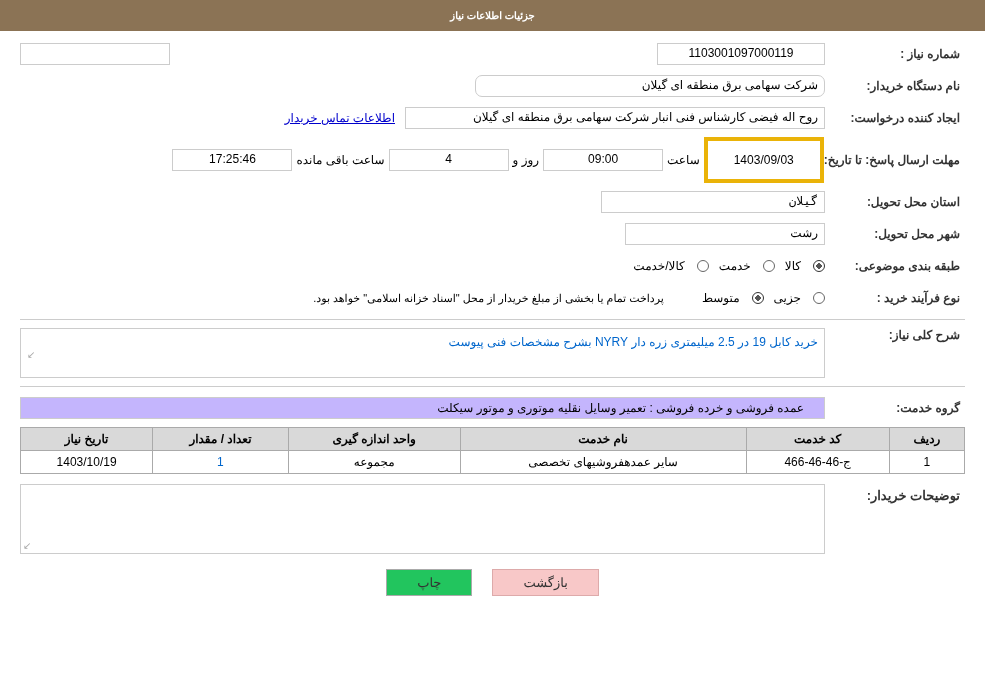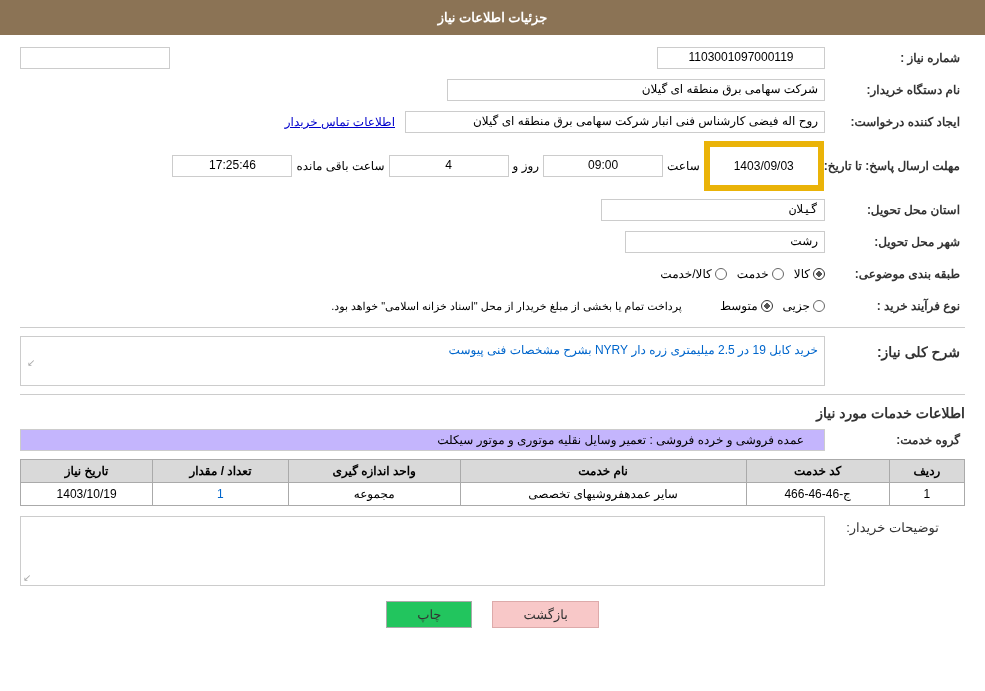--- a/index.html
+++ b/index.html
@@ -13,21 +13,21 @@
       background: #fff;
       width: 985px;
       min-height: 691px;
       margin: 0 auto;
     }
     .header {
       background: #8B7355;
       color: #fff;
       text-align: center;
       padding: 10px;
-      font-size: 13px;
+      font-size: 10px;
       font-weight: bold;
     }
     .content {
       padding: 10px 20px;
     }
     .row {
       display: flex;
       align-items: center;
       margin-bottom: 6px;
       min-height: 26px;
@@ -46,38 +46,39 @@
       padding: 2px 6px;
       min-height: 22px;
       min-width: 120px;
     }
     .blue-link {
       color: #0000cc;
       text-decoration: underline;
       cursor: pointer;
     }
     .field-wide {
-      width: 378px;
+      width: 350px;
+      border-radius: 7px;
     }
     .field-medium {
       width: 168px;
     }
     .date-label-inline {
       color: #333;
       white-space: nowrap;
     }
     .radio-group {
       display: flex;
       align-items: center;
       gap: 10px;
     }
     .radio-item {
       display: flex;
       align-items: center;
-      gap: 3px;
+      gap: 12px;
     }
     .radio-circle {
       width: 12px;
       height: 12px;
       border: 1px solid #666;
       border-radius: 50%;
       background: #fff;
       display: inline-block;
     }
     .radio-circle.checked {
@@ -174,21 +175,21 @@
       color: #333;
       border-color: #daa;
     }
     .time-field {
       border: 1px solid #ccc;
       padding: 2px 4px;
       width: 70px;
       text-align: center;
     }
     .date-field {
-      border: 6px solid #eab308;
+      border: 4px solid #eab308;
       padding: 12px 4px;
       width: 90px;
       text-align: center;
     }
     .days-field {
       border: 1px solid #ccc;
       padding: 2px 4px;
       width: 40px;
       text-align: center;
     }
@@ -278,30 +279,29 @@
           <span class="radio-circle checked"></span>
           <span>متوسط</span>
         </div>
         <span class="warning-text" style="margin-right:28px;">پرداخت تمام یا بخشی از مبلغ خریدار از محل "اسناد خزانه اسلامی" خواهد بود.</span>
       </div>
     </div>
 
     <hr class="section-divider">
 
     <div class="row" style="align-items:flex-start;">
-      <span class="label" style="margin-top:8px; font-size:14px; font-weight:bold;">شرح کلی نیاز:</span>
+      <span class="label" style="margin-top:0; font-size:12px; font-weight:bold;">شرح کلی نیاز:</span>
       <div class="description-box">
         <span>خرید کابل 19 در 2.5 میلیمتری زره دار NYRY بشرح مشخصات فنی پیوست</span>
         <div style="color:#aaa; font-size:10px; text-align:left;">↙</div>
       </div>
     </div>
 
     <hr class="section-divider">
 
-    <div class="section-title">اطلاعات خدمات مورد نیاز</div>
 
     <div class="row">
       <span class="label">گروه خدمت:</span>
       <div class="service-value-box">عمده فروشی و خرده فروشی : تعمیر وسایل نقلیه موتوری و موتور سیکلت</div>
     </div>
 
     <table>
       <thead>
         <tr>
           <th>ردیف</th>
@@ -318,21 +318,21 @@
             <td>ج-46-46-466</td>
             <td>سایر عمدهفروشیهای تخصصی</td>
             <td>مجموعه</td>
             <td style="color: rgb(0, 102, 204);">1</td>
             <td>1403/10/19</td>
           </tr>
         </tbody>
     </table>
 
     <div class="row" style="align-items:flex-start;">
-      <span class="label" style="margin-top:4px; font-size:13px; font-weight:normal;text-align:center;">توضیحات خریدار:</span>
+      <span class="label" style="margin-top:4px; font-size:13px; font-weight:bold;">توضیحات خریدار:</span>
       <div class="buyer-desc-box">
         <div class="buyer-desc-inner"></div>
         <div class="buyer-desc-resize">↙</div>
       </div>
     </div>
 
     <div class="buttons-row">
       <button class="btn btn-back">بازگشت</button>
       <button class="btn btn-print">چاپ</button>
     </div>

